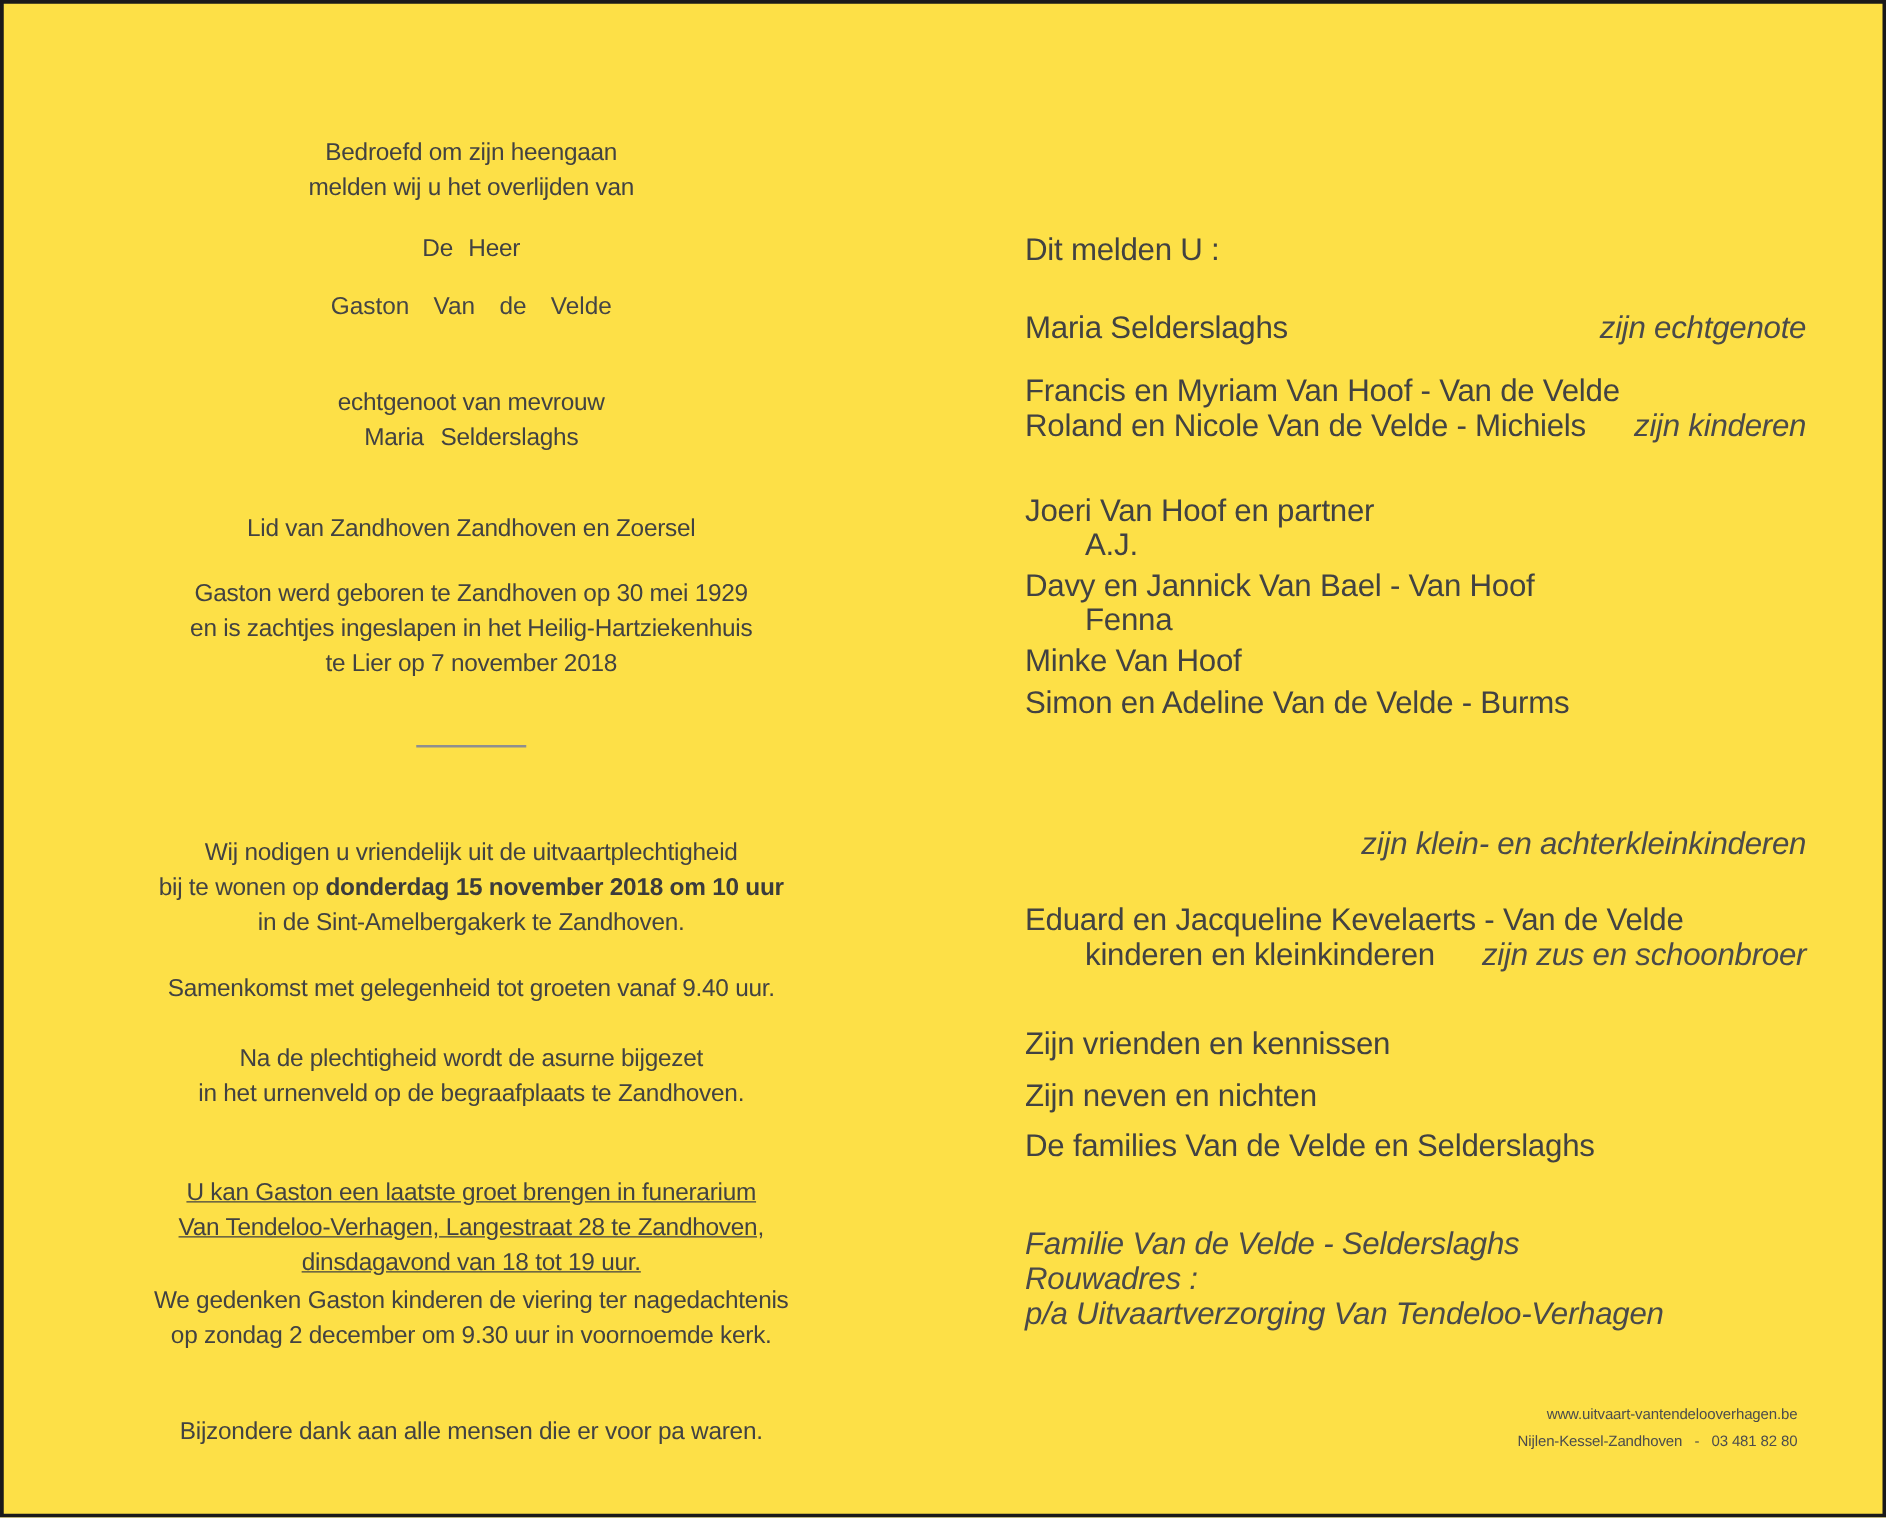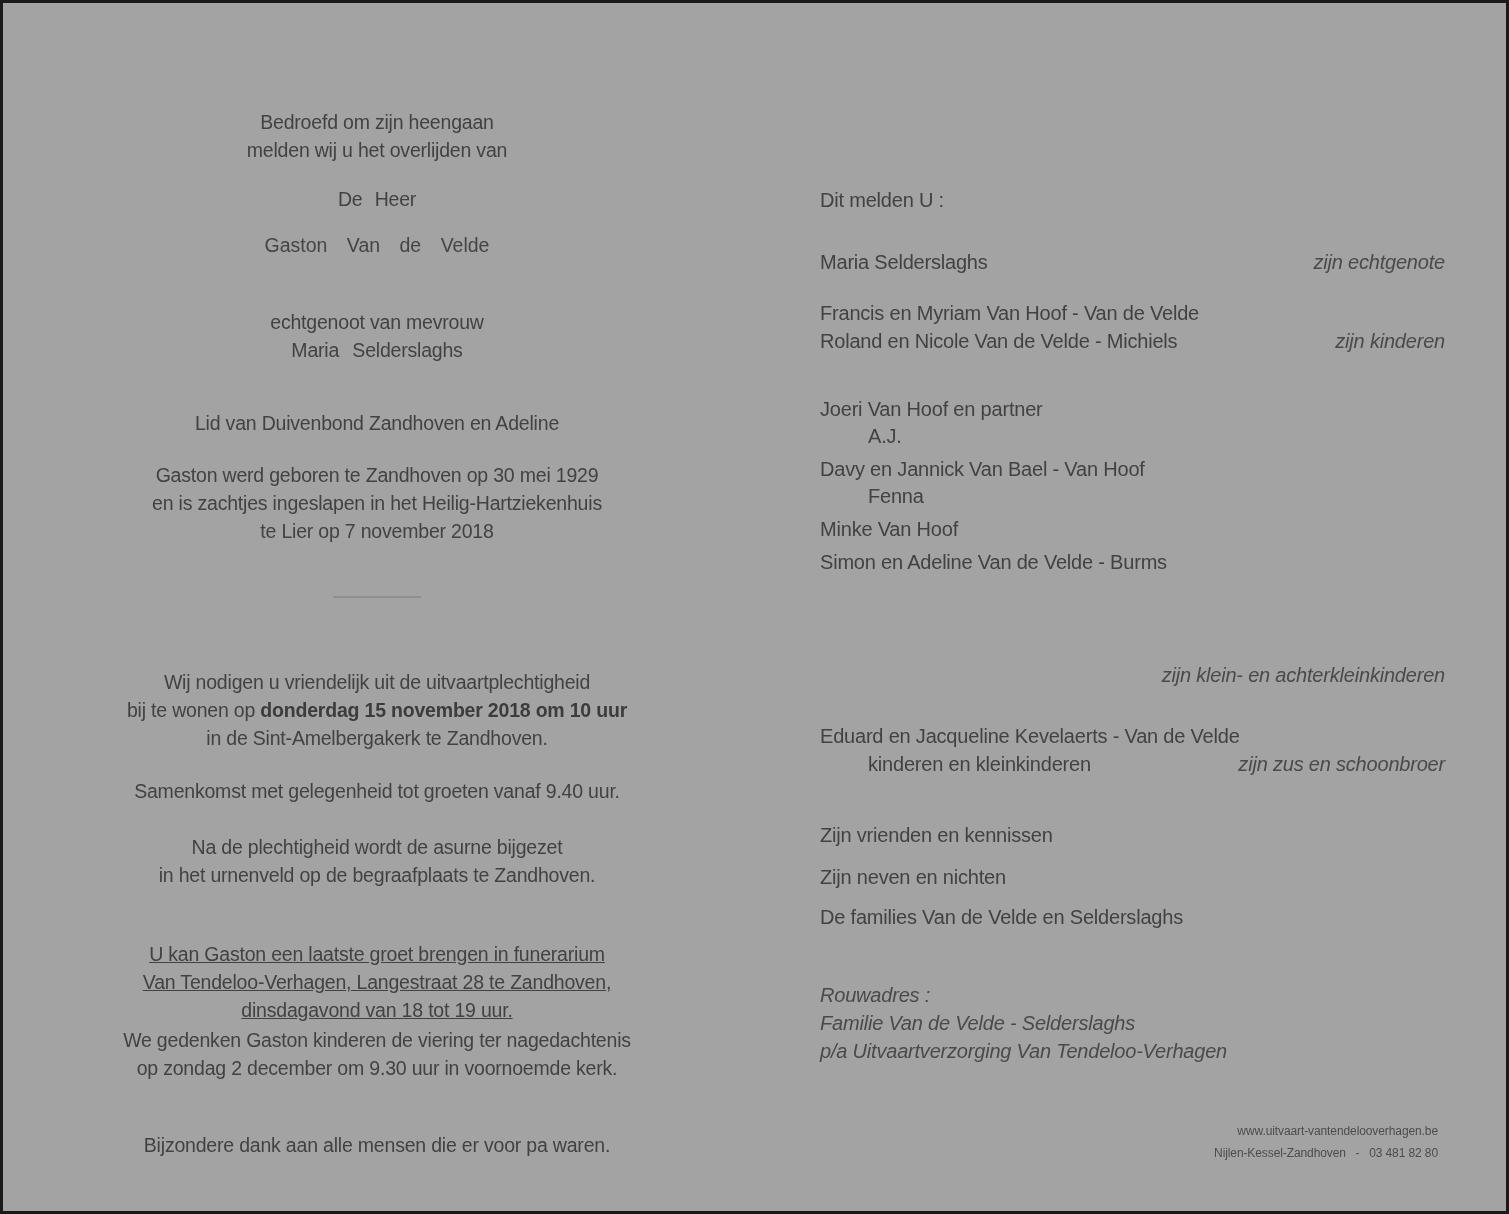--- a/index.html
+++ b/index.html
@@ -1,21 +1,21 @@
 <!DOCTYPE html>
 <html><head>
 <meta charset="utf-8">
 <style>
   html, body { margin: 0; padding: 0; background: #e8e8e8; }
   .page {
     position: relative;
     width: 1509px;
     height: 1214px;
     box-sizing: border-box;
-    background: #a3a3a3;
+    background: #fde047;
     border: 3px solid #1a1a1a;
     font-family: "Liberation Sans", "DejaVu Sans", sans-serif;
     color: #424242;
     letter-spacing: -0.2px;
     overflow: hidden;
   }
 
   
   .left-col {
     position: absolute;
@@ -48,21 +48,21 @@
   .urn          { top: 830px; line-height: 27px; }
   .funerarium   { top: 937px; text-decoration: underline; }
   .memorial     { top: 1023px; }
   .thanks       { top: 1128px; }
 
   
   .right-col {
     position: absolute;
     left: 817px; top: 0;
     width: 625px; height: 100%;
-    font-size: 20px;
+    font-size: 25px;
   }
   .right-col .rblock { position: absolute; left: 0; width: 100%; line-height: 28px; }
   .r-header     { top: 183px; }
   .r-spouse     { top: 245px; }
   .r-children   { top: 296px; line-height: 35px; }
   .r-grand      { top: 393px; }
   .pair         { line-height: 27px; margin-bottom: 6px; }
   .indent       { padding-left: 48px; }
   .row          { position: relative; }
   .role {
@@ -104,21 +104,21 @@
 
     <div class="block salutation">De Heer</div>
 
     <div class="block deceased-name">Gaston Van de Velde</div>
 
     <div class="block spouse">
       <div>echtgenoot van mevrouw</div>
       <div class="spouse-name">Maria Selderslaghs</div>
     </div>
 
-    <div class="block membership">Lid van Duivenbond Zandhoven en Adeline</div>
+    <div class="block membership">Lid van Zandhoven Zandhoven en Zoersel</div>
 
     <div class="block life-dates">
       <div>Gaston werd geboren te Zandhoven op 30 mei 1929</div>
       <div>en is zachtjes ingeslapen in het Heilig-Hartziekenhuis</div>
       <div>te Lier op 7 november 2018</div>
     </div>
 
     <div class="divider"></div>
 
     <div class="block invitation">
@@ -195,22 +195,22 @@
         <span class="indent">kinderen en kleinkinderen</span>
         <span class="role">zijn zus en schoonbroer</span>
       </div>
     </div>
 
     <div class="rblock r-cousins">Zijn neven en nichten</div>
 
     <div class="rblock r-families">De families Van de Velde en Selderslaghs</div>
 
     <div class="rblock r-address">
+      <div>Familie Van de Velde - Selderslaghs</div>
       <div>Rouwadres :</div>
-      <div>Familie Van de Velde - Selderslaghs</div>
       <div>p/a Uitvaartverzorging Van Tendeloo-Verhagen</div>
     </div>
 
   </div>
 
   <div class="footer">
     <div>www.uitvaart-vantendelooverhagen.be</div>
     <div>Nijlen-Kessel-Zandhoven&nbsp;&nbsp;&nbsp;-&nbsp;&nbsp;&nbsp;03 481 82 80</div>
   </div>
 

